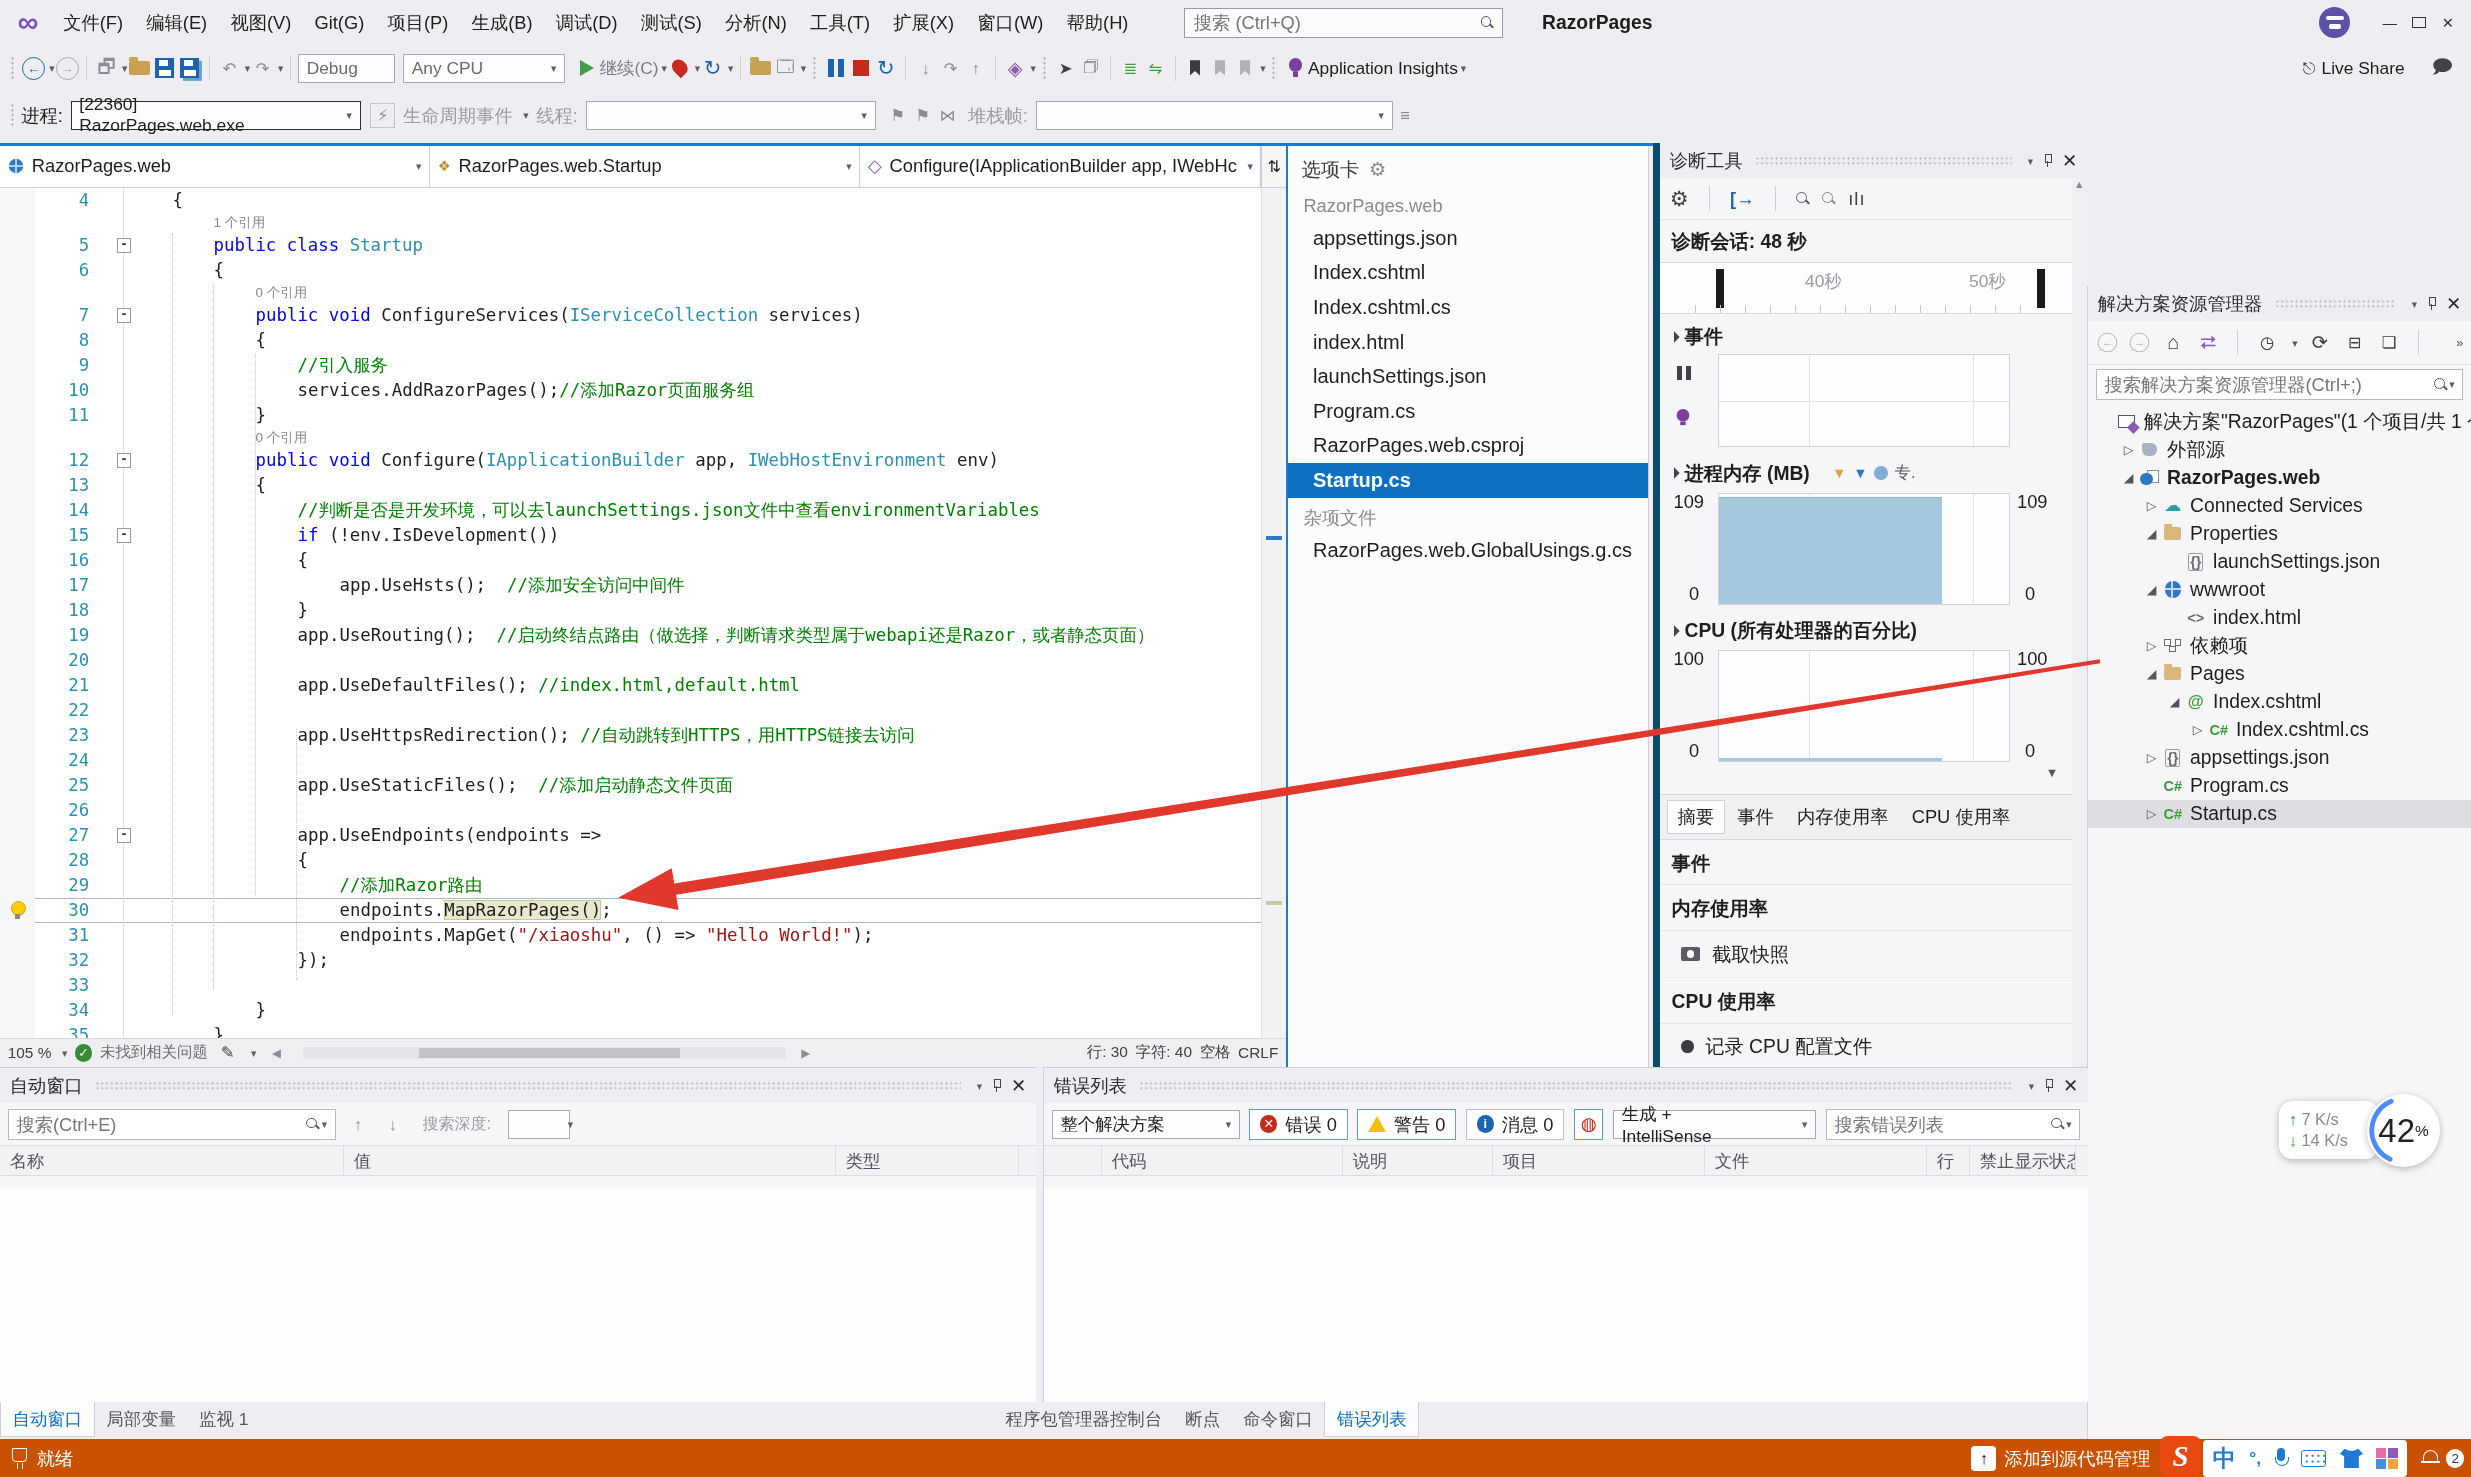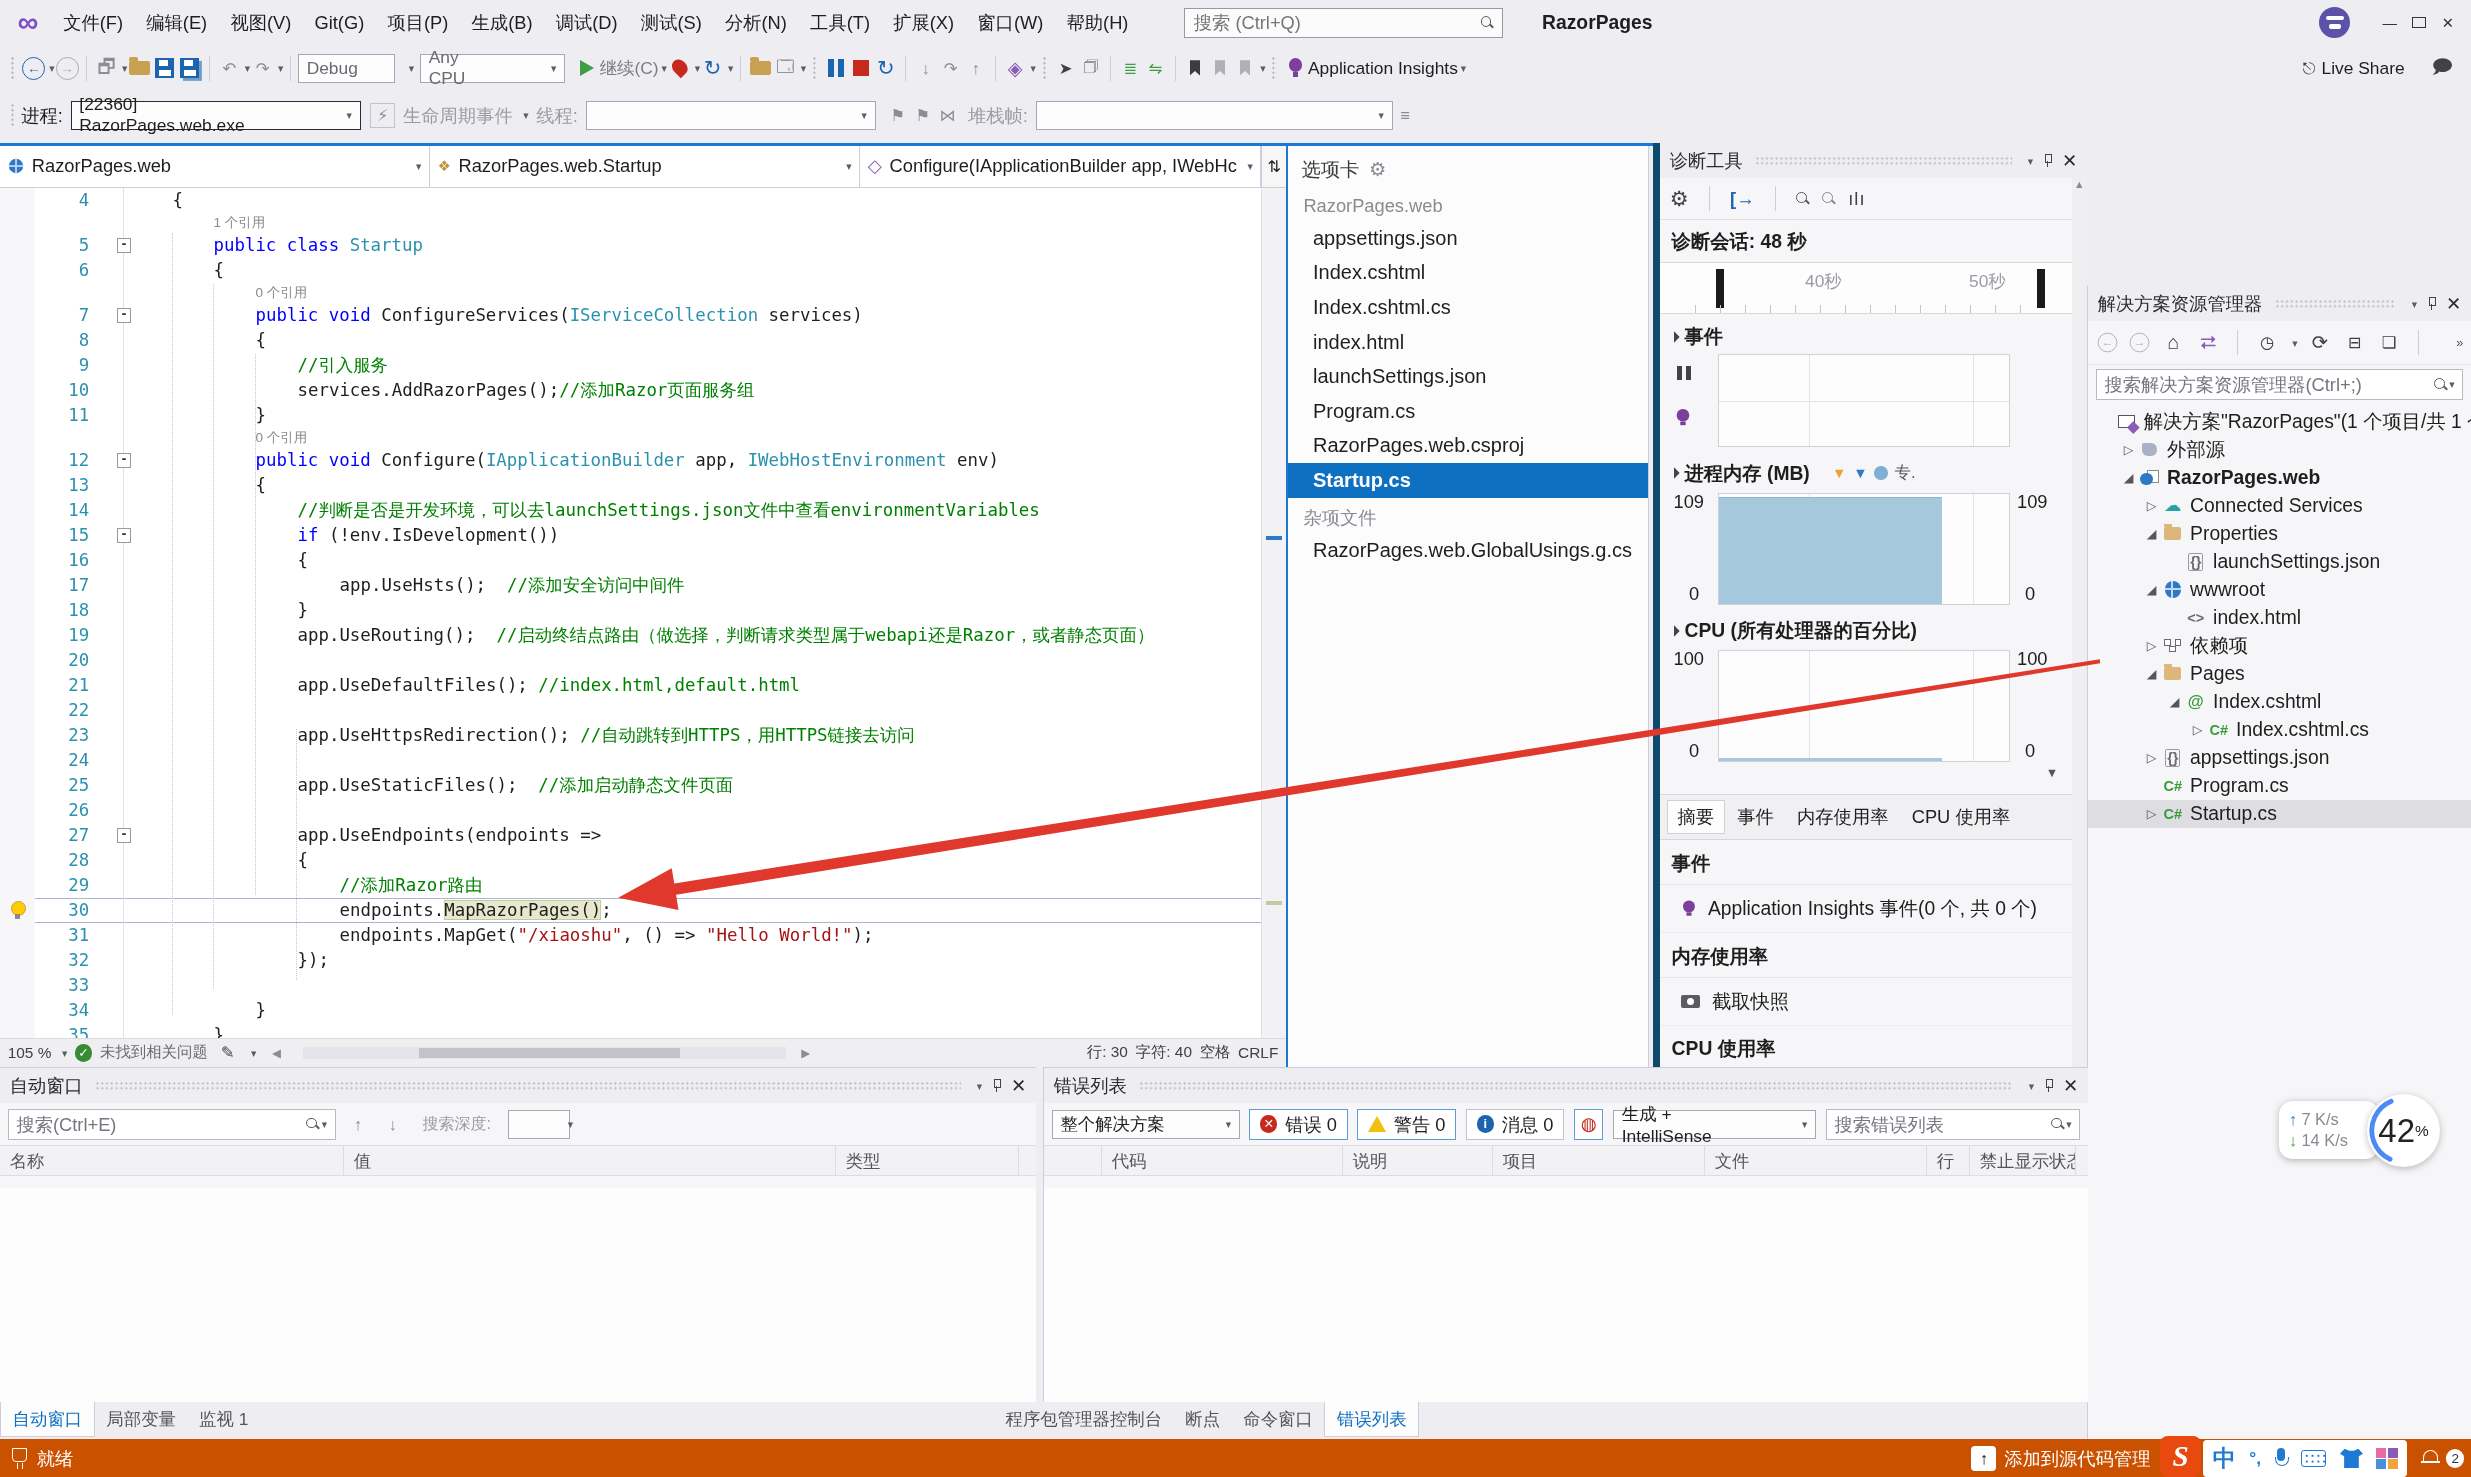--- a/index.html
+++ b/index.html
@@ -259,21 +259,21 @@
   <span class="vsep"></span>
   <span class="ico gray">↶</span>
     <span class="ddown">▾</span>
   <span class="ico gray">↷</span>
     <span class="ddown">▾</span>
   <span class="vsep"></span>
   <div class="combo" style="width:97px">
     <span>Debug</span>
       <span class="ddown">▾</span>
     </div>
-  <div class="combo" style="width:145px;margin-left:25px">
+  <div class="combo" style="width:162px;margin-left:8px">
     <span>Any CPU</span>
       <span class="ddown">▾</span>
     </div>
   <span class="ico" style="margin-left:9.7px">
       <span class="playtri"></span>
     </span>
   <span style="color:#7C7C86">继续(C)</span>
     <span class="ddown">▾</span>
   <span class="ico">
       <span class="flame"></span>
@@ -771,24 +771,20 @@
       </div>
       <div style="text-align:right;padding-right:13.5px;color:#55555C;font-size:12.6px">▼</div>
       <div class="diagtabs" id="diagtabs">
           <span class="diagtab sel">摘要</span>
           <span class="diagtab">事件</span>
           <span class="diagtab">内存使用率</span>
           <span class="diagtab">CPU 使用率</span>
         </div>
       <div id="diagsummary">
           <div class="sumhdr">事件</div>
-          <div class="sumrow">
-            <span class="bulbP" style="transform: scale(0.85);"></span>
-            <span>Application Insights 事件(0 个, 共 0 个)</span>
-          </div>
           <div class="sumhdr">内存使用率</div>
           <div class="sumrow">
             <span class="camera"></span>
             <span style="color: rgb(30, 30, 30);">截取快照</span>
           </div>
           <div class="sumhdr">CPU 使用率</div>
           <div class="sumrow">
             <span class="recdot"></span>
             <span style="color: rgb(30, 30, 30);">记录 CPU 配置文件</span>
           </div>

